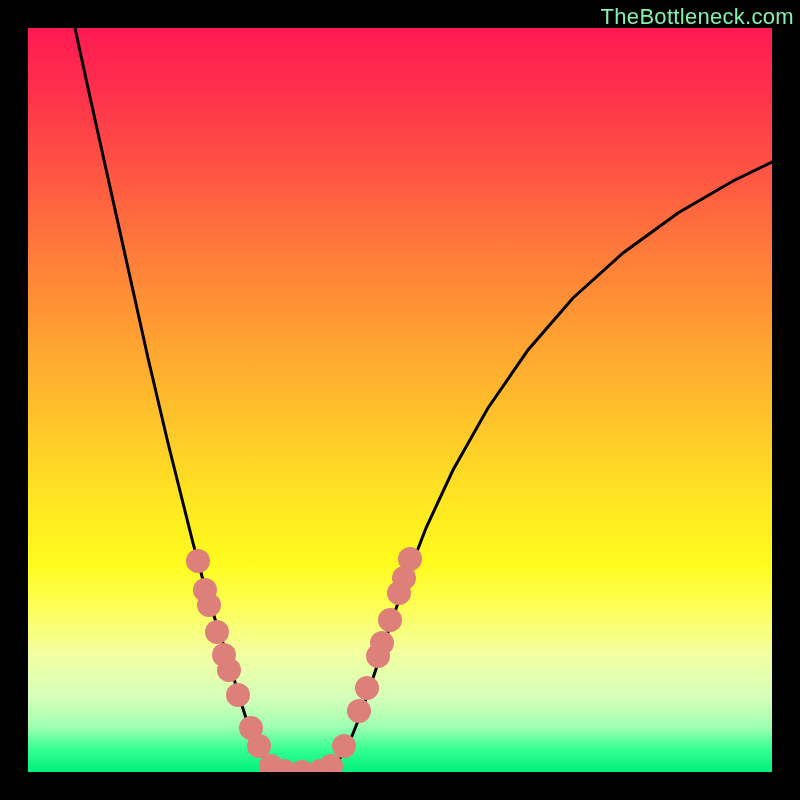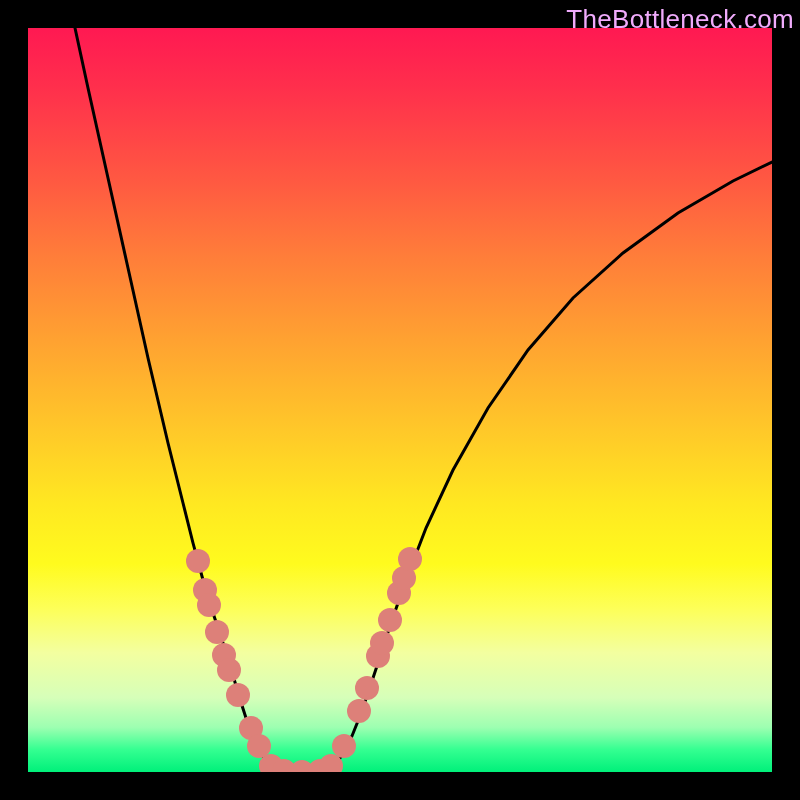--- a/index.html
+++ b/index.html
@@ -11,21 +11,21 @@
   #ffa231 42%,
   #ffc829 54%,
   #ffe821 64%,
   #fffb1e 72%,
   #fdff58 78%,
   #f3ffa0 84%,
   #d6ffb9 90%,
   #9dffb1 94%,
   #34ff91 97%,
   #00f07a 100%)}
-.watermark{position:absolute;right:6px;top:4px;color:#f0abfc;font-size:26px;font-weight:400;letter-spacing:.3px}
+.watermark{position:absolute;right:6px;top:4px;color:#86efac;font-size:22px;font-weight:400;letter-spacing:.3px}
 svg{position:absolute;left:28px;top:28px}
 </style>
 </head>
 <body>
 
 <div class="frame"></div>
 <div class="watermark">TheBottleneck.com</div>
 
 <svg id="plot" width="744" height="744">
     <path d="M47 0 L60 60 L80 150 L100 240 L120 330 L140 415 L155 475 L165 515 L175 552 L185 585 L195 615 L203 640 L210 665 L218 690 L226 710 L233 725 L240 736 L248 742 L248 742 L260 744 L275 744 L290 744 L300 742 L300 742 L308 736 L316 724 L324 708 L332 688 L340 665 L350 635 L362 598 L378 552 L398 500 L425 442 L460 380 L500 322 L545 270 L595 225 L650 185 L705 153 L744 134 " fill="none" stroke="#000" stroke-width="3" stroke-linecap="round"></path>

